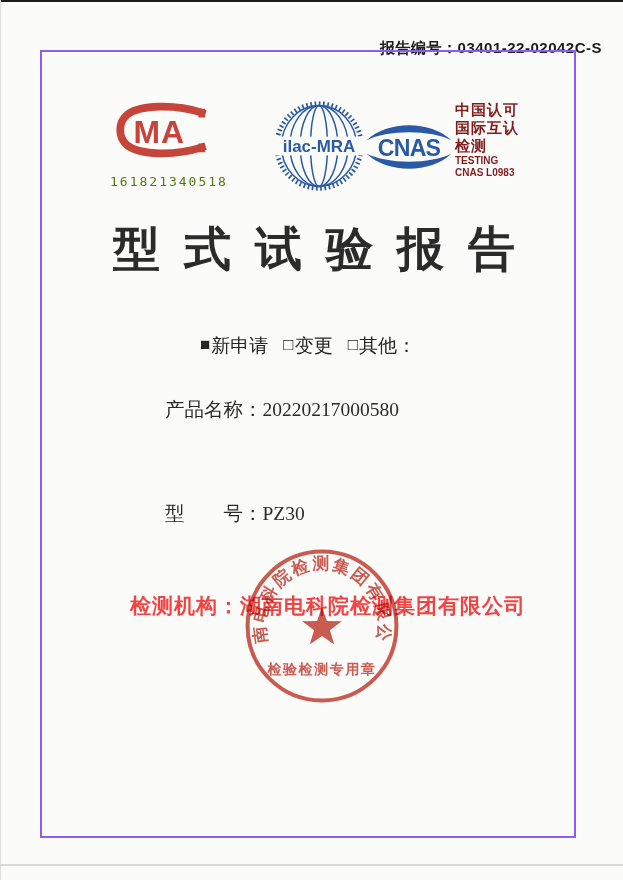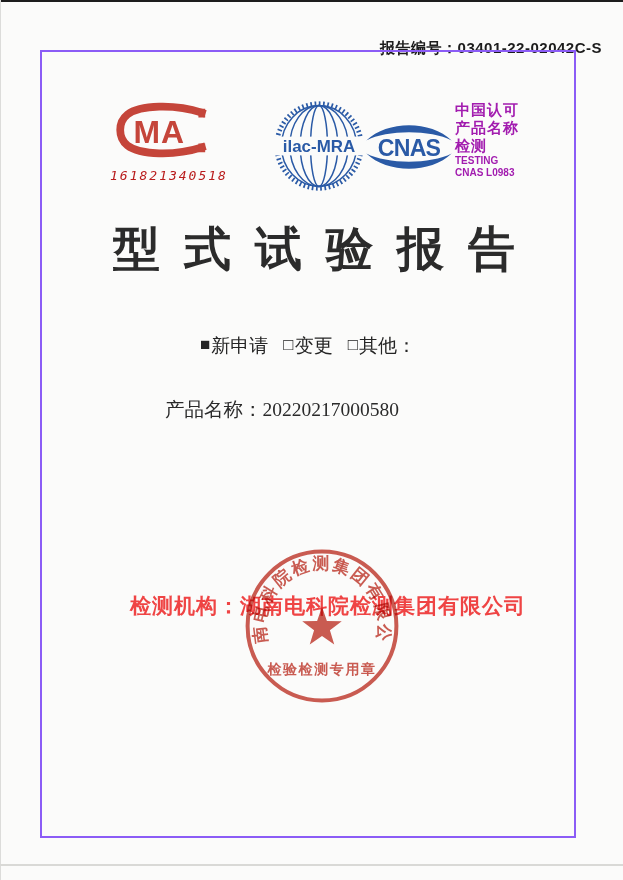--- a/index.html
+++ b/index.html
@@ -24,30 +24,30 @@
 
   .frame {
     position:absolute; left:40px; top:50px;
     width:536px; height:788px;
     border:2px solid #8b5cf6;
   }
 
   
   .cma-block { position:absolute; left:68px; top:50px; width:116px; text-align:center; }
   .cma-number {
-    margin-top:6px;
+    margin-top:12px;
     font-family:"DejaVu Sans Mono","Liberation Mono",monospace;
-    font-size:13px; letter-spacing:2px; color:#b91c1c; white-space:nowrap;font-style:italic;
+    font-size:13px; letter-spacing:2px; color:#4d7c0f; white-space:nowrap;
   }
   .ilac-logo  { position:absolute; left:230px; top:47px; }
   .cnas-logo  { position:absolute; left:320px; top:58px; }
   .cnas-text {
     position:absolute; left:413px; top:49px;
     font-family:"Liberation Sans","DejaVu Sans",sans-serif;
-    color:#a21caf; font-weight:bold; line-height:1.2; white-space:nowrap;
+    color:#7f1d1d; font-weight:bold; line-height:1.2; white-space:nowrap;
   }
   .cnas-text .zh { font-size:15px; letter-spacing:1px; }
   .cnas-text .en { font-size:10px; letter-spacing:0; }
 
   
   .doc-title {
     position:absolute; left:0; top:166px; width:100%;
     text-align:center;
     font-size:47px; font-weight:600;
     letter-spacing:24px; padding-left:36px;
@@ -120,21 +120,21 @@
   </svg>
 
   <svg class="cnas-logo" width="94" height="74" viewBox="0 0 130 78">
     <path d="M 6 30 C 35 2 95 2 124 30 C 95 15 35 15 6 30 Z" fill="#2a5aa6"></path>
     <path d="M 6 48 C 35 76 95 76 124 48 C 95 63 35 63 6 48 Z" fill="#2a5aa6"></path>
     <text x="65" y="52" text-anchor="middle" font-size="32" font-weight="900" fill="#2a5aa6" font-family="Liberation Sans, DejaVu Sans, sans-serif" letter-spacing="-1">CNAS</text>
   </svg>
 
   <div class="cnas-text">
     <div class="zh">中国认可</div>
-    <div class="zh">产品名称</div>
+    <div class="zh">国际互认</div>
     <div class="zh">检测</div>
     <div class="en">TESTING</div>
     <div class="en">CNAS L0983</div>
   </div>
 
   <div class="doc-title">型式试验报告</div>
 
   <div class="apply-row">
     <span class="apply-opt">
         <span class="cbx">■</span>
@@ -144,20 +144,21 @@
         <span class="cbx">□</span>
         <span>变更</span>
       </span>
     <span class="apply-opt">
         <span class="cbx">□</span>
         <span>其他：</span>
       </span>
   </div>
 
   <div class="field-row f0"><span>产品名称：</span><span class="field-value">20220217000580</span></div>
+  <div class="field-row f2"><span>型　　号：</span><span class="field-value">PZ30</span></div>
 
   <div class="agency-row"><span>检测机构：</span><span>湖南电科院检测集团有限公司</span></div>
 
   <svg class="seal" viewBox="0 0 200 200">
     <circle cx="100" cy="100" r="93" fill="none" stroke="#c5453a" stroke-width="5"></circle>
     <defs>
       <path id="seal-arc" d="M 33.3 124.3 A 71 71 0 1 1 166.7 124.3" fill="none"></path>
     </defs>
     <text font-size="21" font-weight="bold" fill="#c5453a" letter-spacing="3" font-family="Liberation Serif, DejaVu Serif, serif">
       <textPath href="#seal-arc" startOffset="50%" text-anchor="middle">湖南电科院检测集团有限公司</textPath>

